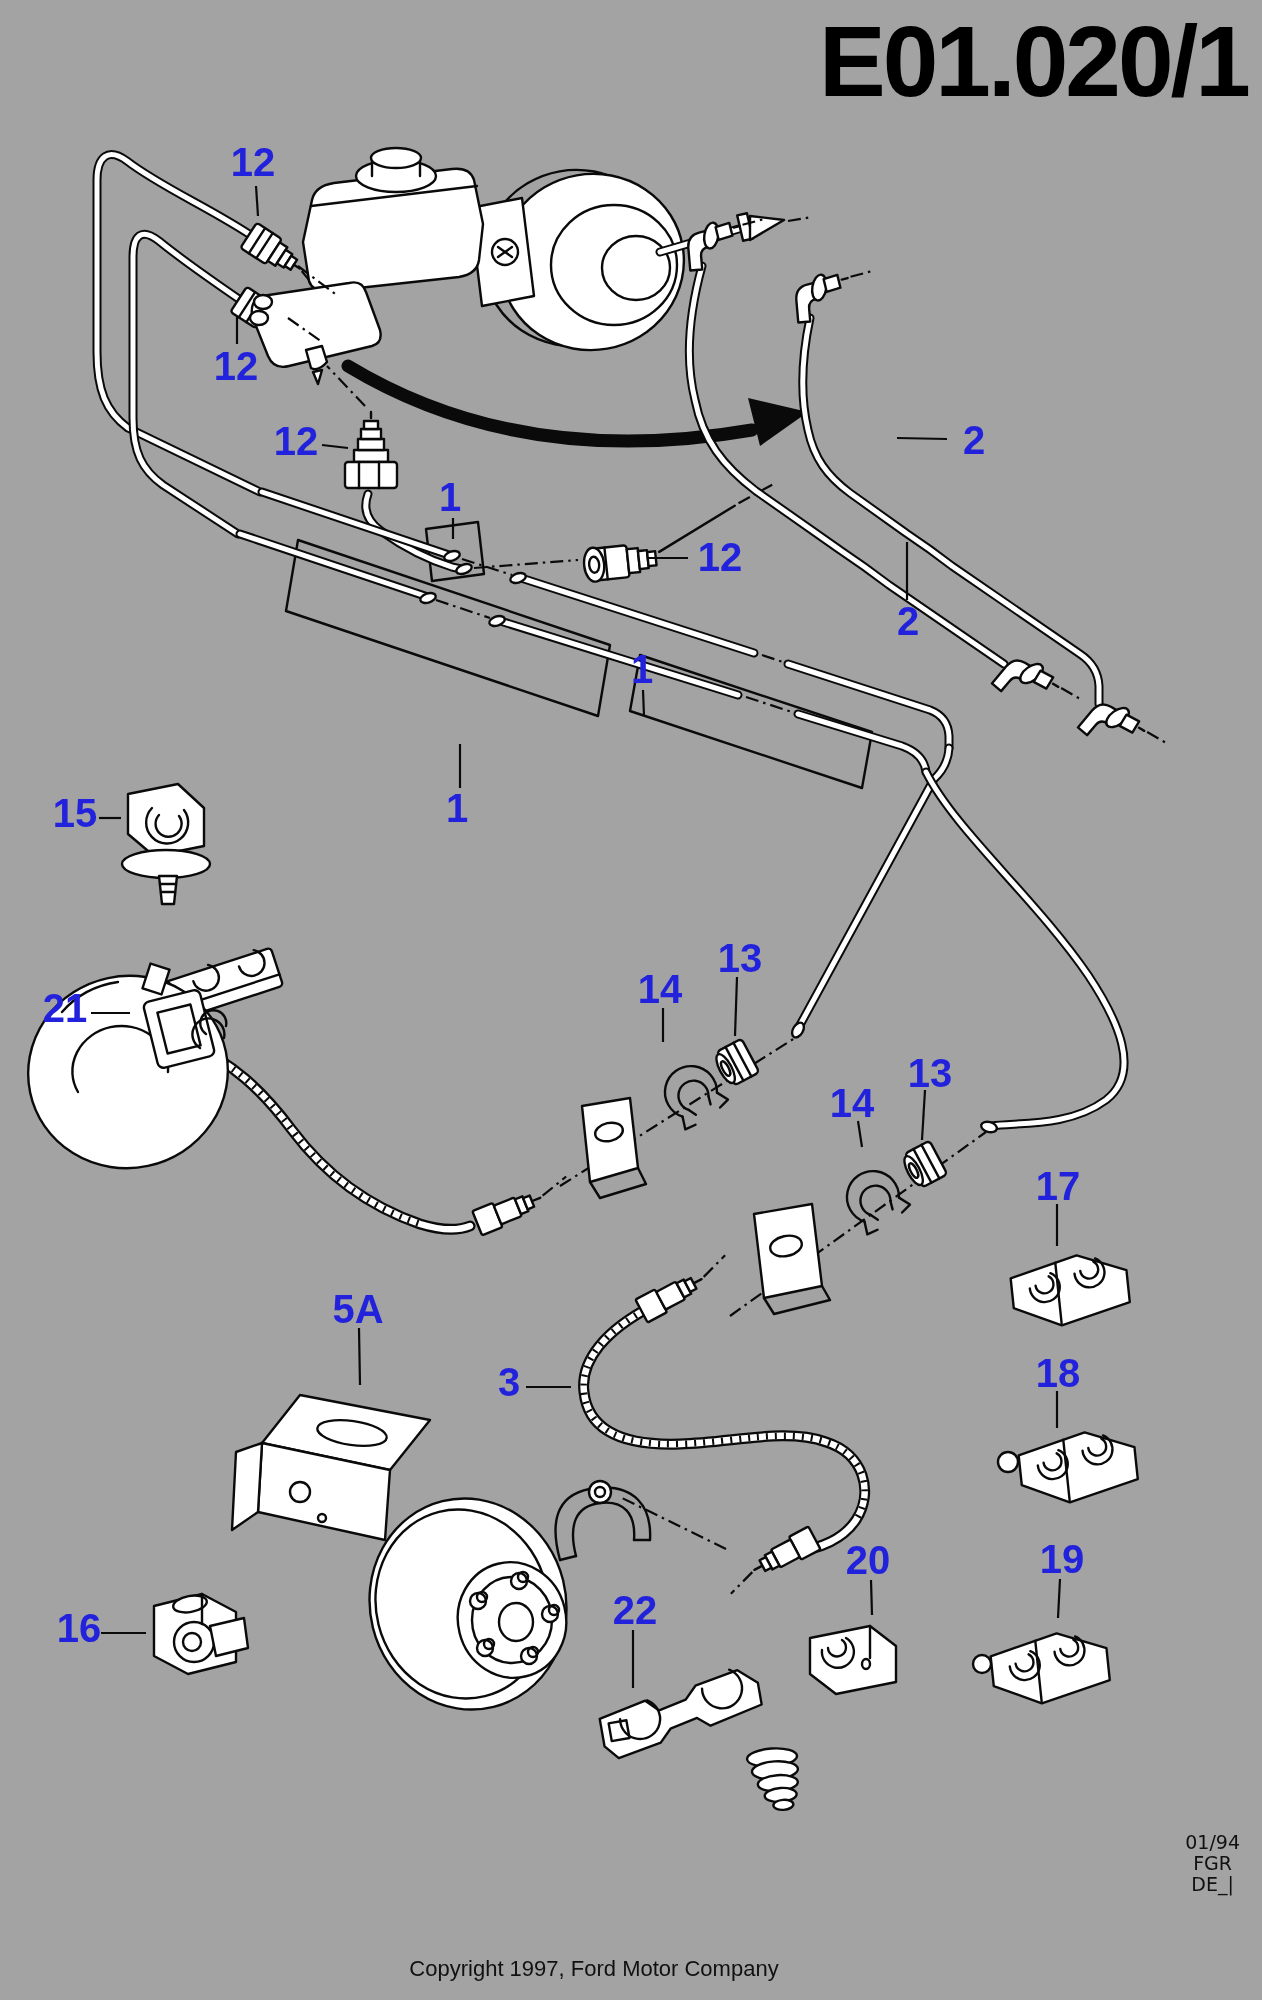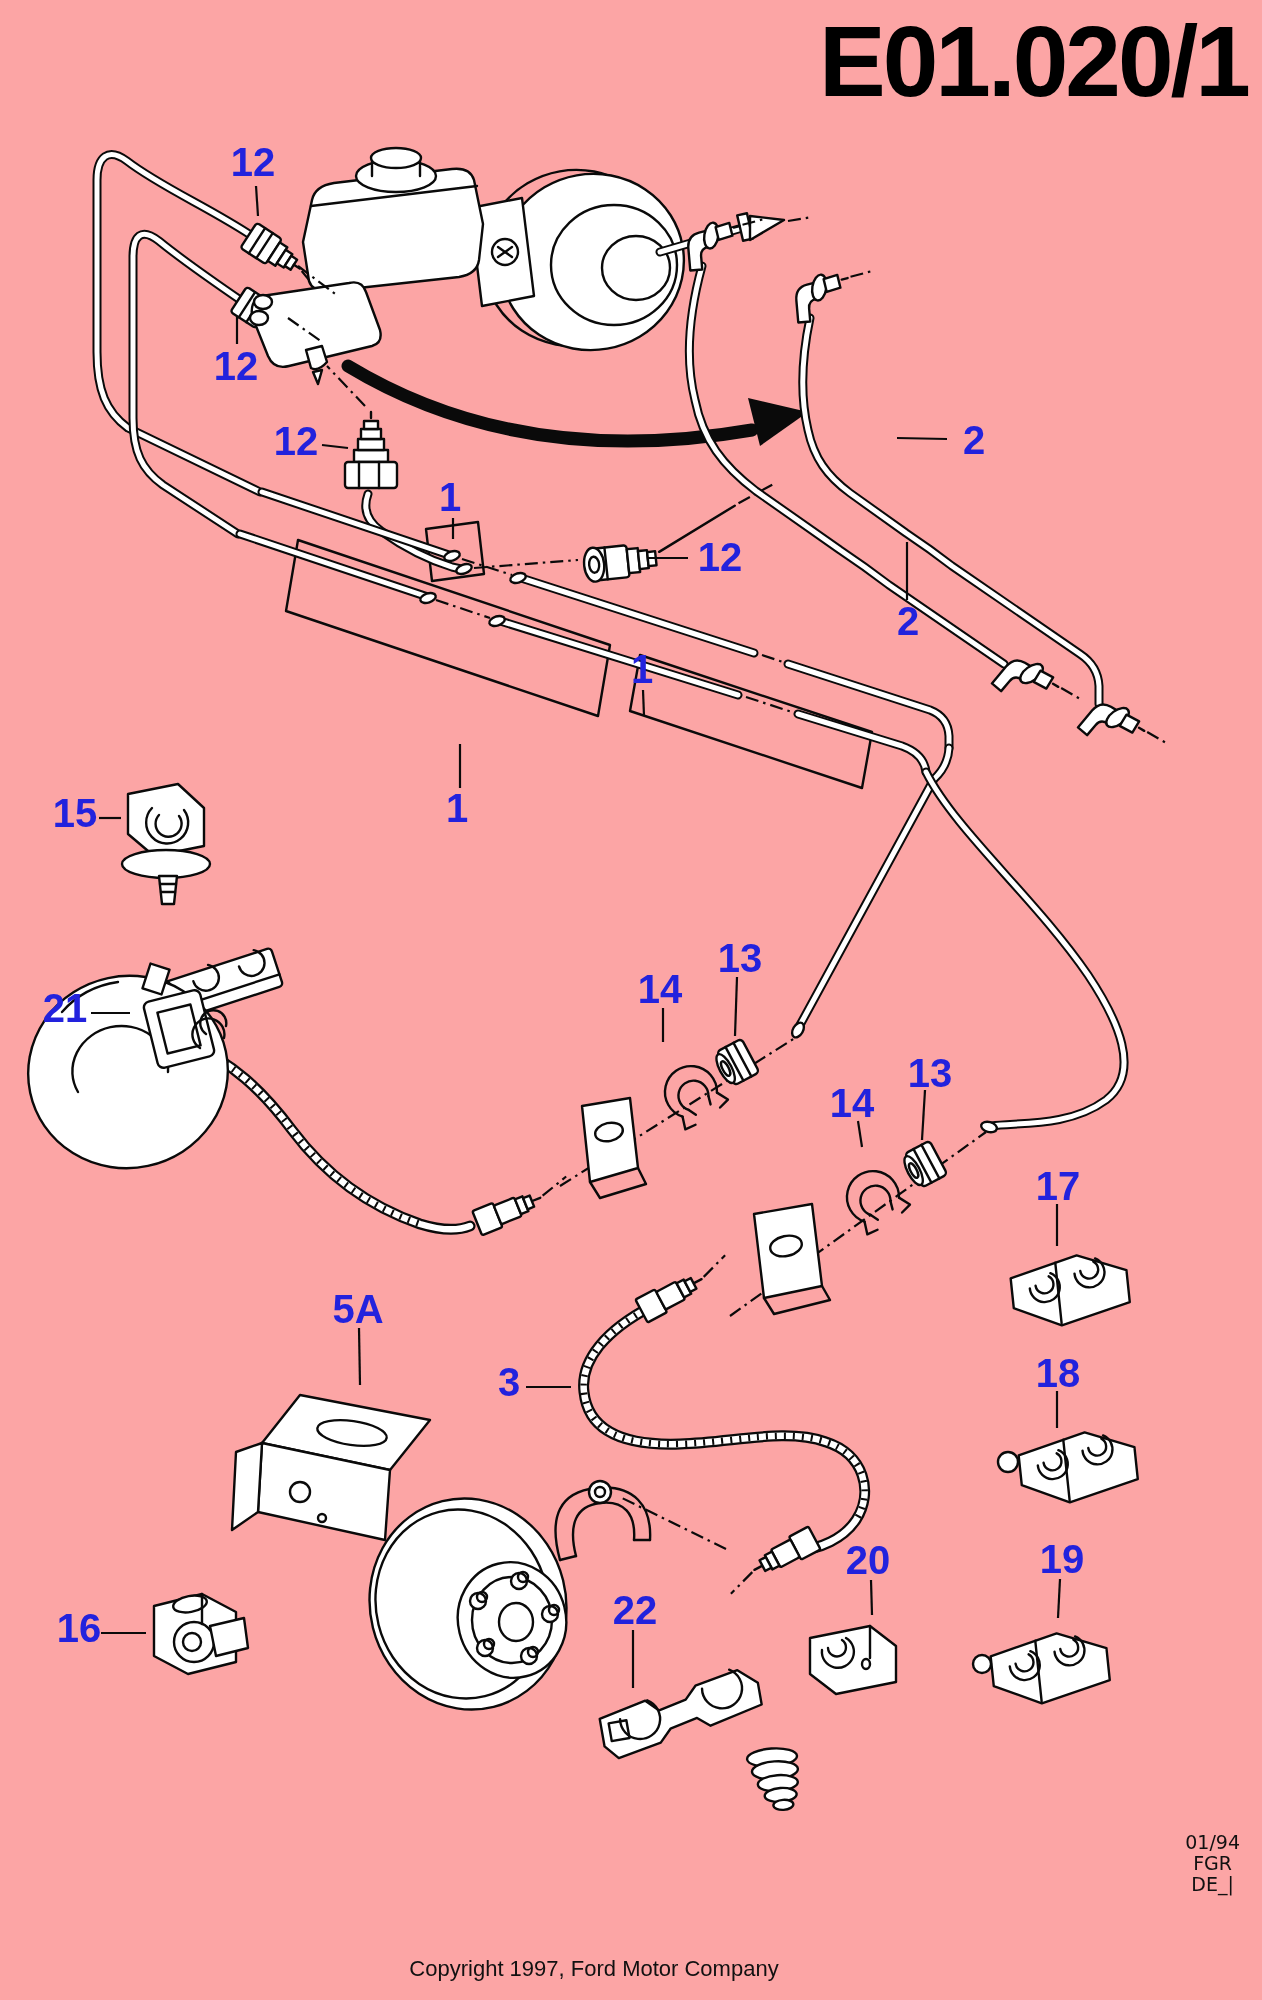--- a/index.html
+++ b/index.html
@@ -1,19 +1,19 @@
 <!DOCTYPE html>
 <html><head>
 <meta charset="utf-8">
 <style>
   html,body{margin:0;padding:0;background:#e8e8e8;}
   .page{
     position:relative;
     width:1262px;height:2000px;
-    background:#fca5a5;
+    background:#a3a3a3;
     margin:0 auto;
     overflow:hidden;
     font-family:"Liberation Sans", sans-serif;
   }
   .title{
     position:absolute;top:4px;right:14px;
     font-family:"Liberation Sans", sans-serif;
     font-weight:bold;font-size:100px;letter-spacing:-3px;
     color:#000;white-space:nowrap;
   }

